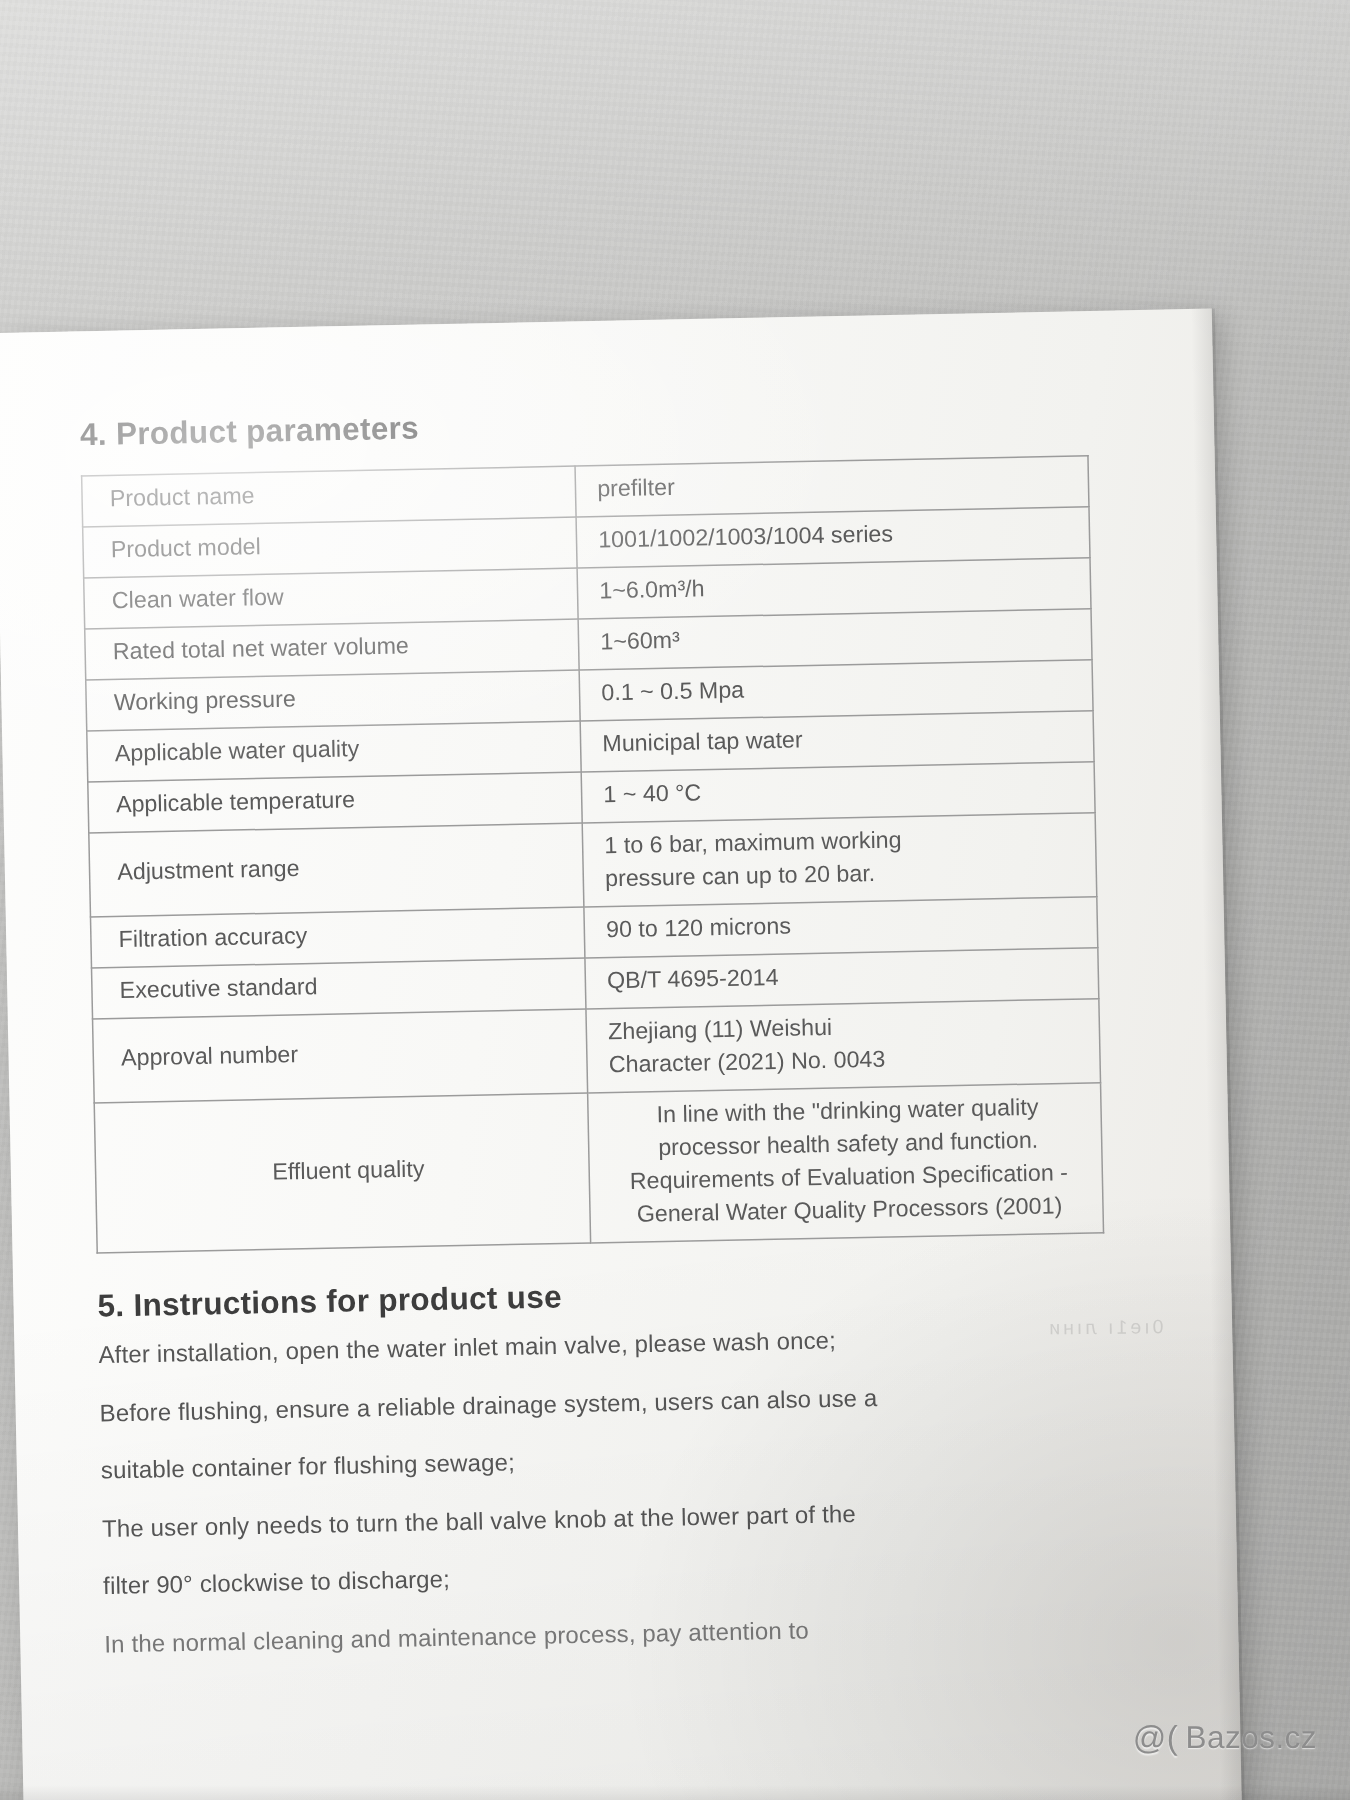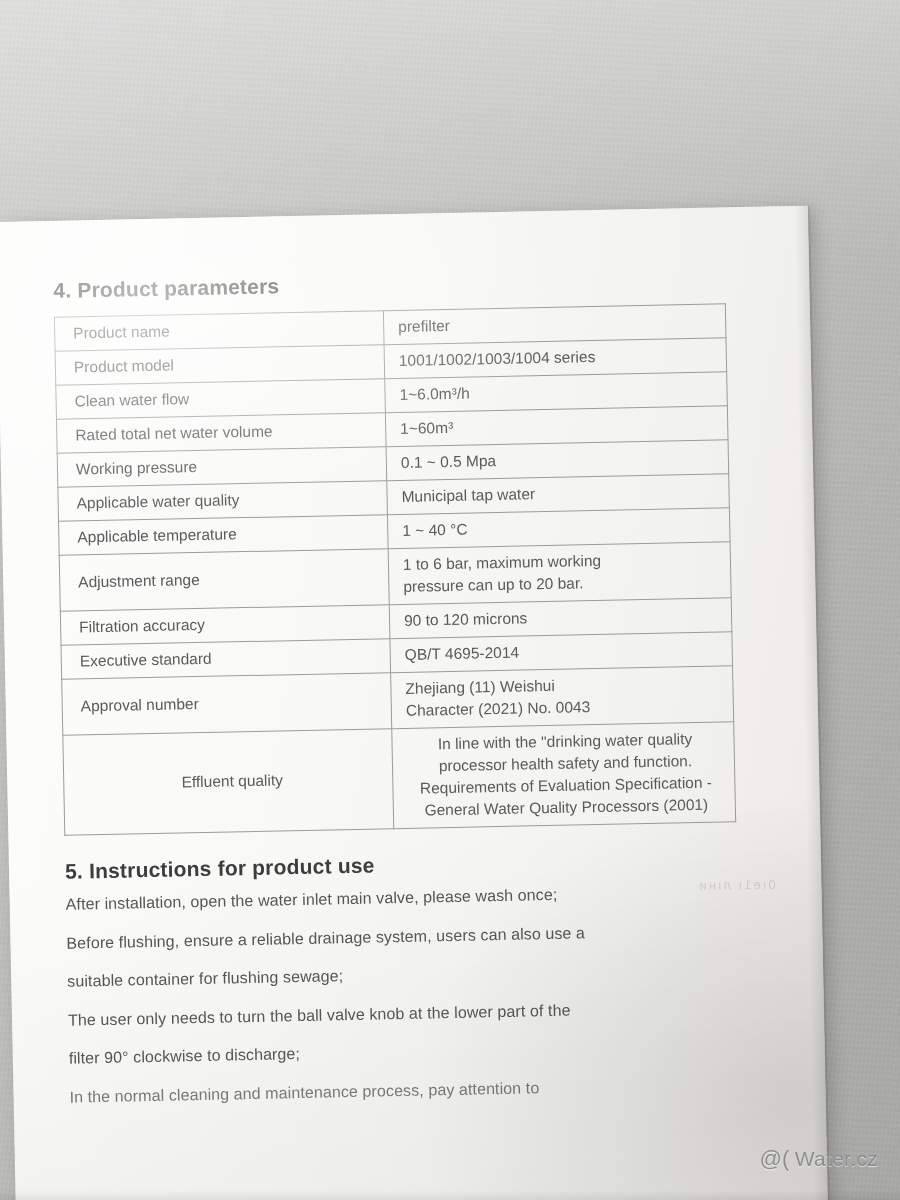--- a/index.html
+++ b/index.html
@@ -249,17 +249,17 @@
       <p class="instr clipped">In the normal cleaning and maintenance process, pay attention to</p>
     </div>
 
     <div class="ghost">0ıе1ı лıни</div>
     <div class="sheet-glare"></div>
     <div class="sheet-edge-right"></div>
   </div>
 
   <div class="watermark">
     <span class="at">@(</span>
-    <span>Water.cz</span>
+    <span>Bazos.cz</span>
   </div>
 
   <div class="bottom-cut"></div>
 </div>
 
 </body></html>

